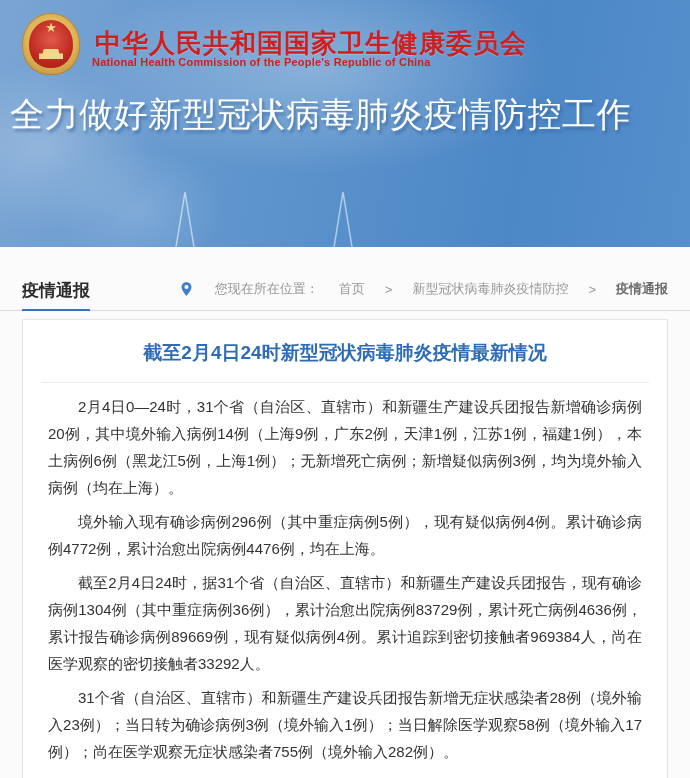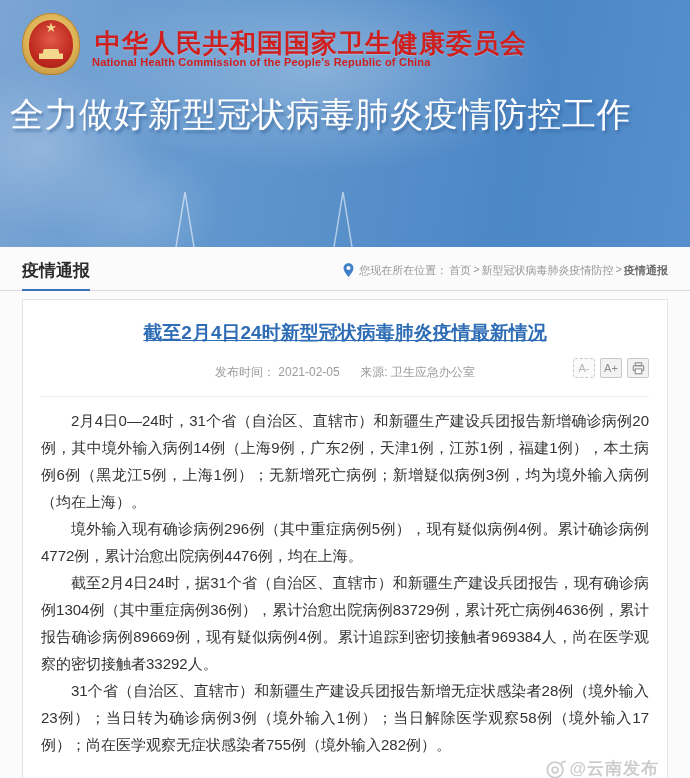--- a/index.html
+++ b/index.html
@@ -61,51 +61,51 @@
     white-space: nowrap;
   }
   .ekg { position: absolute; left: 0; top: 0; }
 
   
   .nav-row {
     display: flex; justify-content: space-between; align-items: flex-end;
     padding: 12px 22px 0;
     border-bottom: 1px solid #dcdcdc;
     background: #fbfbfb;
+    margin-top: 20px;
   }
   .section-title {
     font-size: 17px; font-weight: bold; color: #2b2b2b;
     padding-bottom: 7px;
     border-bottom: 2px solid var(--link-blue);
     margin-bottom: -1px;
   }
   .breadcrumb {
-    font-size: 11px; color: #979797;
-    display: flex; align-items: flex-start; gap: 2px;
+    font-size: 13px; color: #979797;
+    display: flex; align-items: center; gap: 20px;
     padding-bottom: 12px;
   }
   .breadcrumb .pin { width: 11px; height: 14px; margin-right: 3px; }
   .breadcrumb a { color: #979797; text-decoration: none; }
   .breadcrumb .crumb-last { font-weight: bold; color: #6b6b6b; }
 
   
   .article-box {
     position: relative;
     margin: 8px 22px 0;
     height: 482px;
     background: #fff;
     border: 1px solid #e4e4e4;
     padding: 12px 18px 30px;
   }
   .article-title {
     text-align: center;
     color: var(--title-blue);
     font-size: 19px; font-weight: bold;
     margin: 8px 0 16px;
-    text-decoration: underline;
   }
   .meta-row {
     position: relative;
     text-align: center;
     font-size: 12px; color: #9b9b9b;
     height: 24px; line-height: 20px;
   }
   .meta-row .sep { display: inline-block; width: 14px; }
   .tools {
     position: absolute; right: 0; top: -4px;
@@ -120,21 +120,21 @@
     border-radius: 2px;
     cursor: pointer;
     display: flex; align-items: center; justify-content: center;
     padding: 0 3px;
     font-family: "Liberation Sans", sans-serif;
   }
   .tool-btn.dashed { border-style: dashed; color: #b5b5b5; background: #fafafa; }
   .meta-divider { border: none; border-top: 1px solid #ececec; margin: 10px 0 10px; }
 
   .article-body { font-size: 15px; line-height: 27px; color: #333; }
-  .article-body p { text-indent: 2em; margin: 0; text-align: justify; }
+  .article-body p { text-indent: 2em; margin: 7px; text-align: justify; }
 
   .watermark {
     position: absolute; right: 8px; bottom: 0px;
     display: flex; align-items: center; gap: 2px;
     color: #9a9a9a; opacity: .5;
     font-size: 17px; font-weight: bold; letter-spacing: 1px;
   }
   .watermark svg { width: 22px; height: 22px; }
 </style>
 </head>
@@ -167,39 +167,20 @@
     <span>&gt;</span>
     <a href="#">新型冠状病毒肺炎疫情防控</a>
     <span>&gt;</span>
     <span class="crumb-last">疫情通报</span>
   </div>
 </div>
 
 <div class="article-box">
   <h1 class="article-title">截至2月4日24时新型冠状病毒肺炎疫情最新情况</h1>
 
-  <div class="meta-row">
-    <span>发布时间：</span>
-    <span>2021-02-05</span>
-    <span class="sep"></span>
-    <span>来源:</span>
-    <span>卫生应急办公室</span>
-
-    <div class="tools">
-      <button class="tool-btn dashed">A-</button>
-      <button class="tool-btn">A+</button>
-      <button class="tool-btn">
-        <svg width="13" height="13" viewBox="0 0 16 16">
-          <rect x="4" y="1" width="8" height="3.5" fill="none" stroke="#8a8a8a" stroke-width="1.3"></rect>
-          <rect x="1.5" y="4.5" width="13" height="6" rx="1" fill="none" stroke="#8a8a8a" stroke-width="1.3"></rect>
-          <rect x="4" y="8.5" width="8" height="6" fill="#fff" stroke="#8a8a8a" stroke-width="1.3"></rect>
-        </svg>
-      </button>
-    </div>
-  </div>
 
   <hr class="meta-divider">
 
   <div class="article-body">
     <p>2月4日0—24时，31个省（自治区、直辖市）和新疆生产建设兵团报告新增确诊病例20例，其中境外输入病例14例（上海9例，广东2例，天津1例，江苏1例，福建1例），本土病例6例（黑龙江5例，上海1例）；无新增死亡病例；新增疑似病例3例，均为境外输入病例（均在上海）。</p>
     <p>境外输入现有确诊病例296例（其中重症病例5例），现有疑似病例4例。累计确诊病例4772例，累计治愈出院病例4476例，均在上海。</p>
     <p>截至2月4日24时，据31个省（自治区、直辖市）和新疆生产建设兵团报告，现有确诊病例1304例（其中重症病例36例），累计治愈出院病例83729例，累计死亡病例4636例，累计报告确诊病例89669例，现有疑似病例4例。累计追踪到密切接触者969384人，尚在医学观察的密切接触者33292人。</p>
     <p>31个省（自治区、直辖市）和新疆生产建设兵团报告新增无症状感染者28例（境外输入23例）；当日转为确诊病例3例（境外输入1例）；当日解除医学观察58例（境外输入17例）；尚在医学观察无症状感染者755例（境外输入282例）。</p>
 
   </div>

